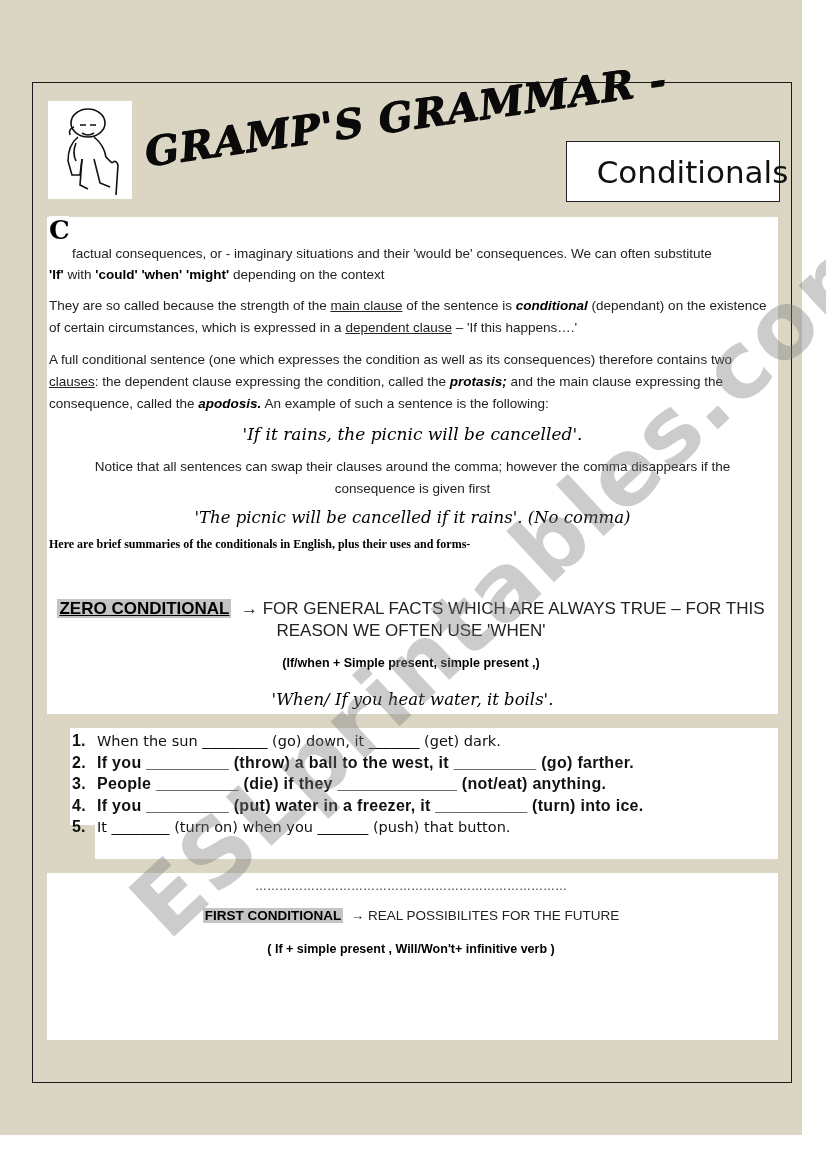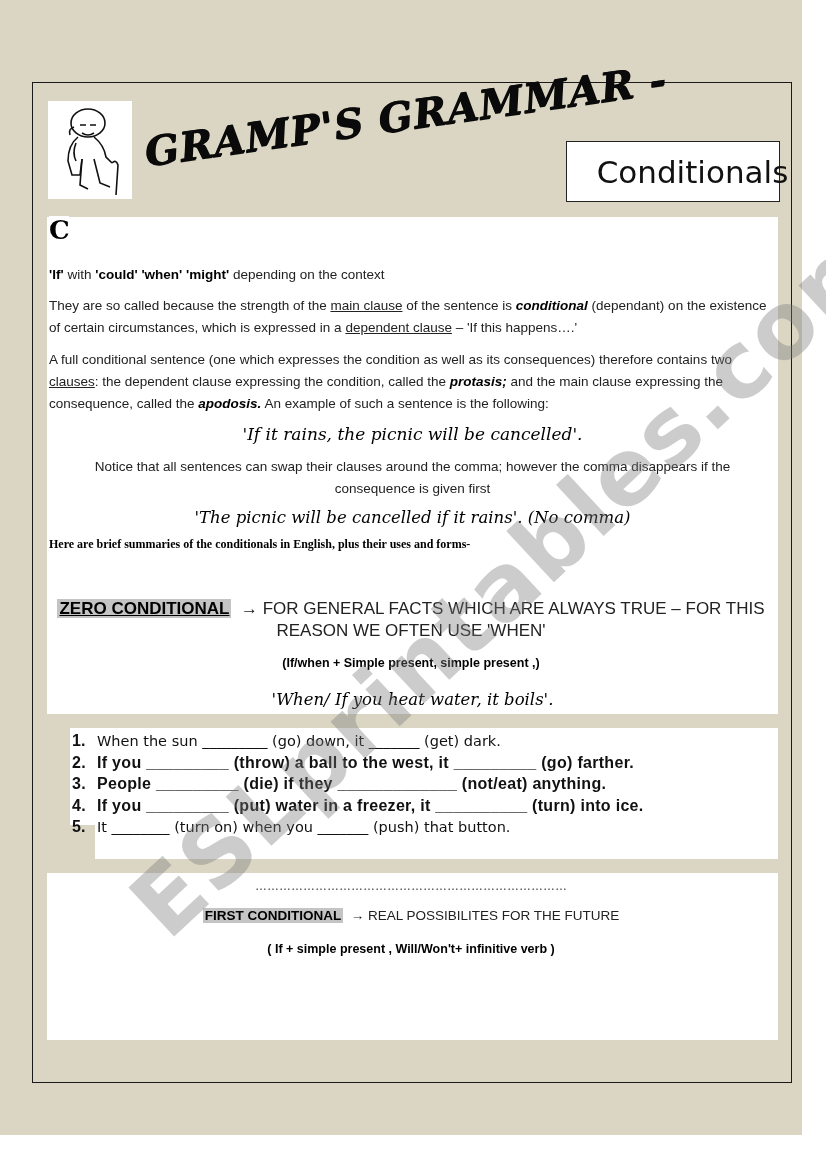--- a/index.html
+++ b/index.html
@@ -87,20 +87,21 @@
   </div>
 
   <div class="title">GRAMP'S GRAMMAR -</div>
   <div class="subtitle-box">
     <span>Conditionals</span>
   </div>
 
   <div class="box box1"></div>
   <div class="dropcap">C</div>
 
+  <div class="p" style="top:243px; left:72px; width:705px;">factual consequences, or - imaginary situations and their 'would be' consequences. We can often substitute</div>
   <div class="p" style="top:264px;">
     <span class="b">'If'</span><span> with </span><span class="b">'could'</span> <span class="b">'when'</span> <span class="b">'might'</span><span> depending on the context</span>
   </div>
 
   <div class="p" style="top:295px;">
     <span>They are so called because the strength of the </span><span class="u">main clause</span><span> of the sentence is </span><span class="bi">conditional</span><span> (dependant) on the existence of certain circumstances, which is expressed in a </span><span class="u">dependent clause</span><span> – 'If this happens….'</span>
   </div>
 
   <div class="p" style="top:349px;">
     <span>A full conditional sentence (one which expresses the condition as well as its consequences) therefore contains two </span><span class="u">clauses</span><span>: the dependent clause expressing the condition, called the </span><span class="bi">protasis;</span><span> and the main clause expressing the consequence, called the </span><span class="bi">apodosis.</span><span> An example of such a sentence is the following:</span>

